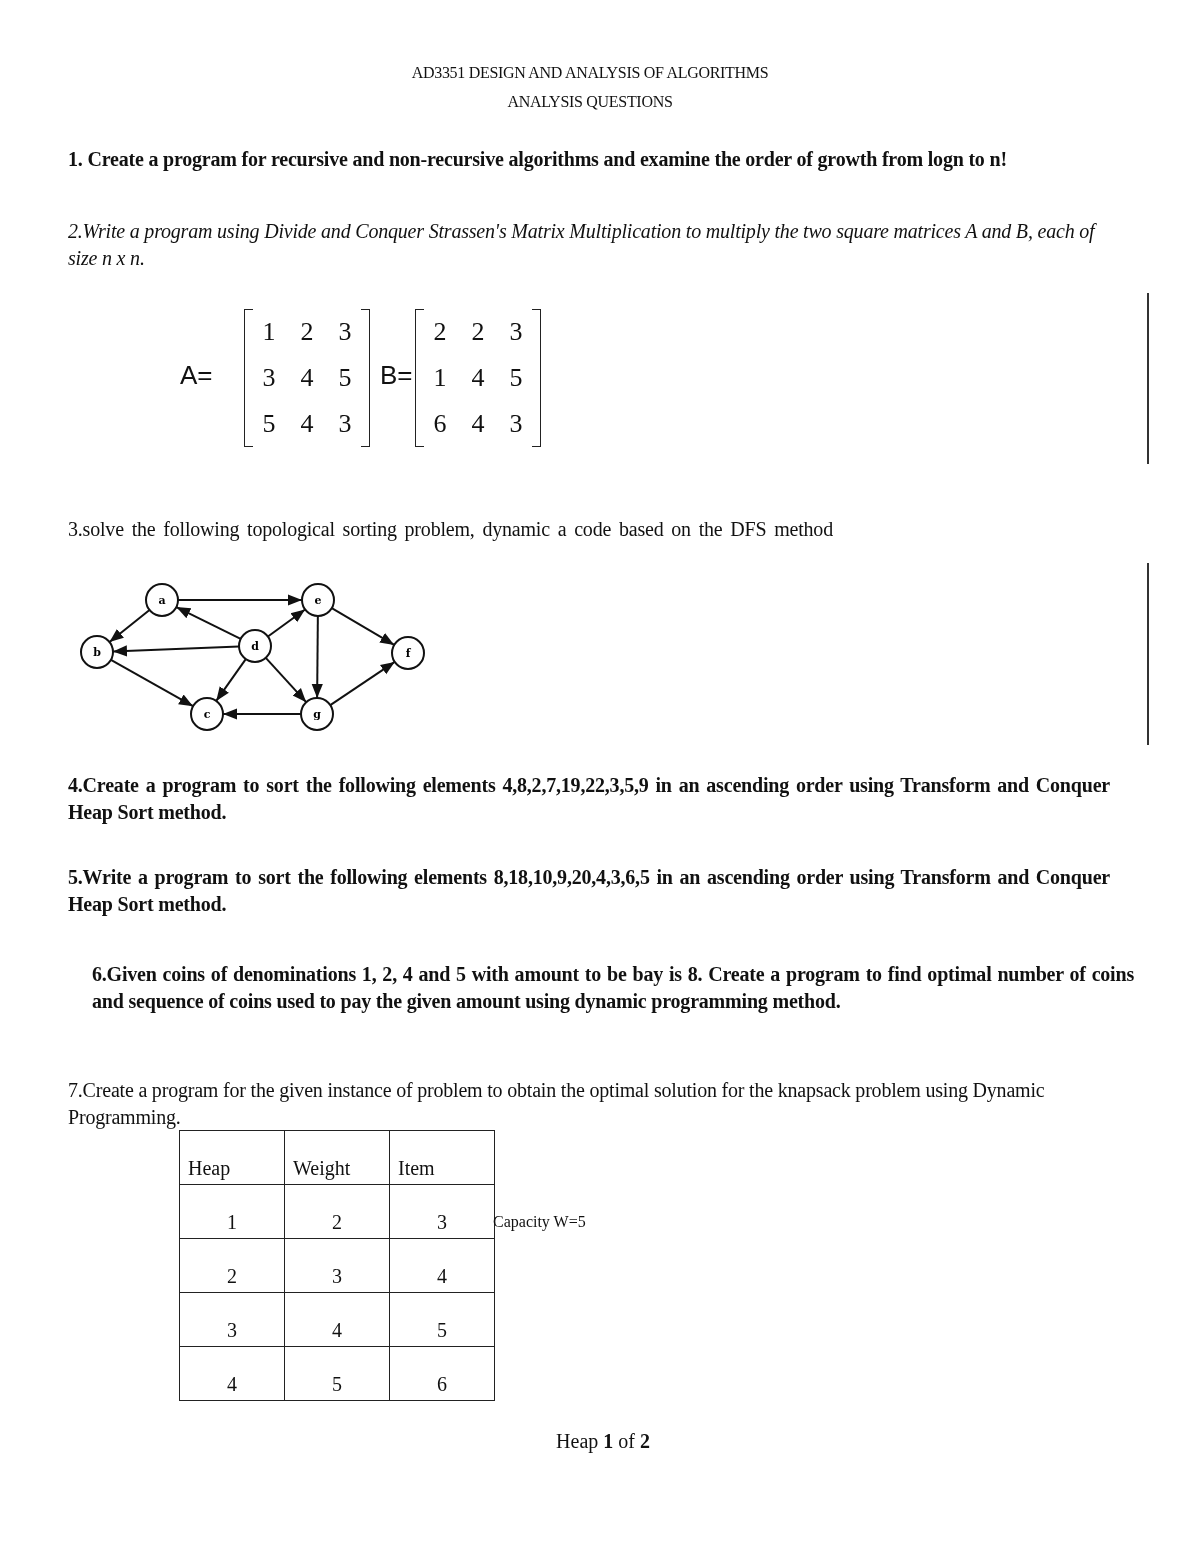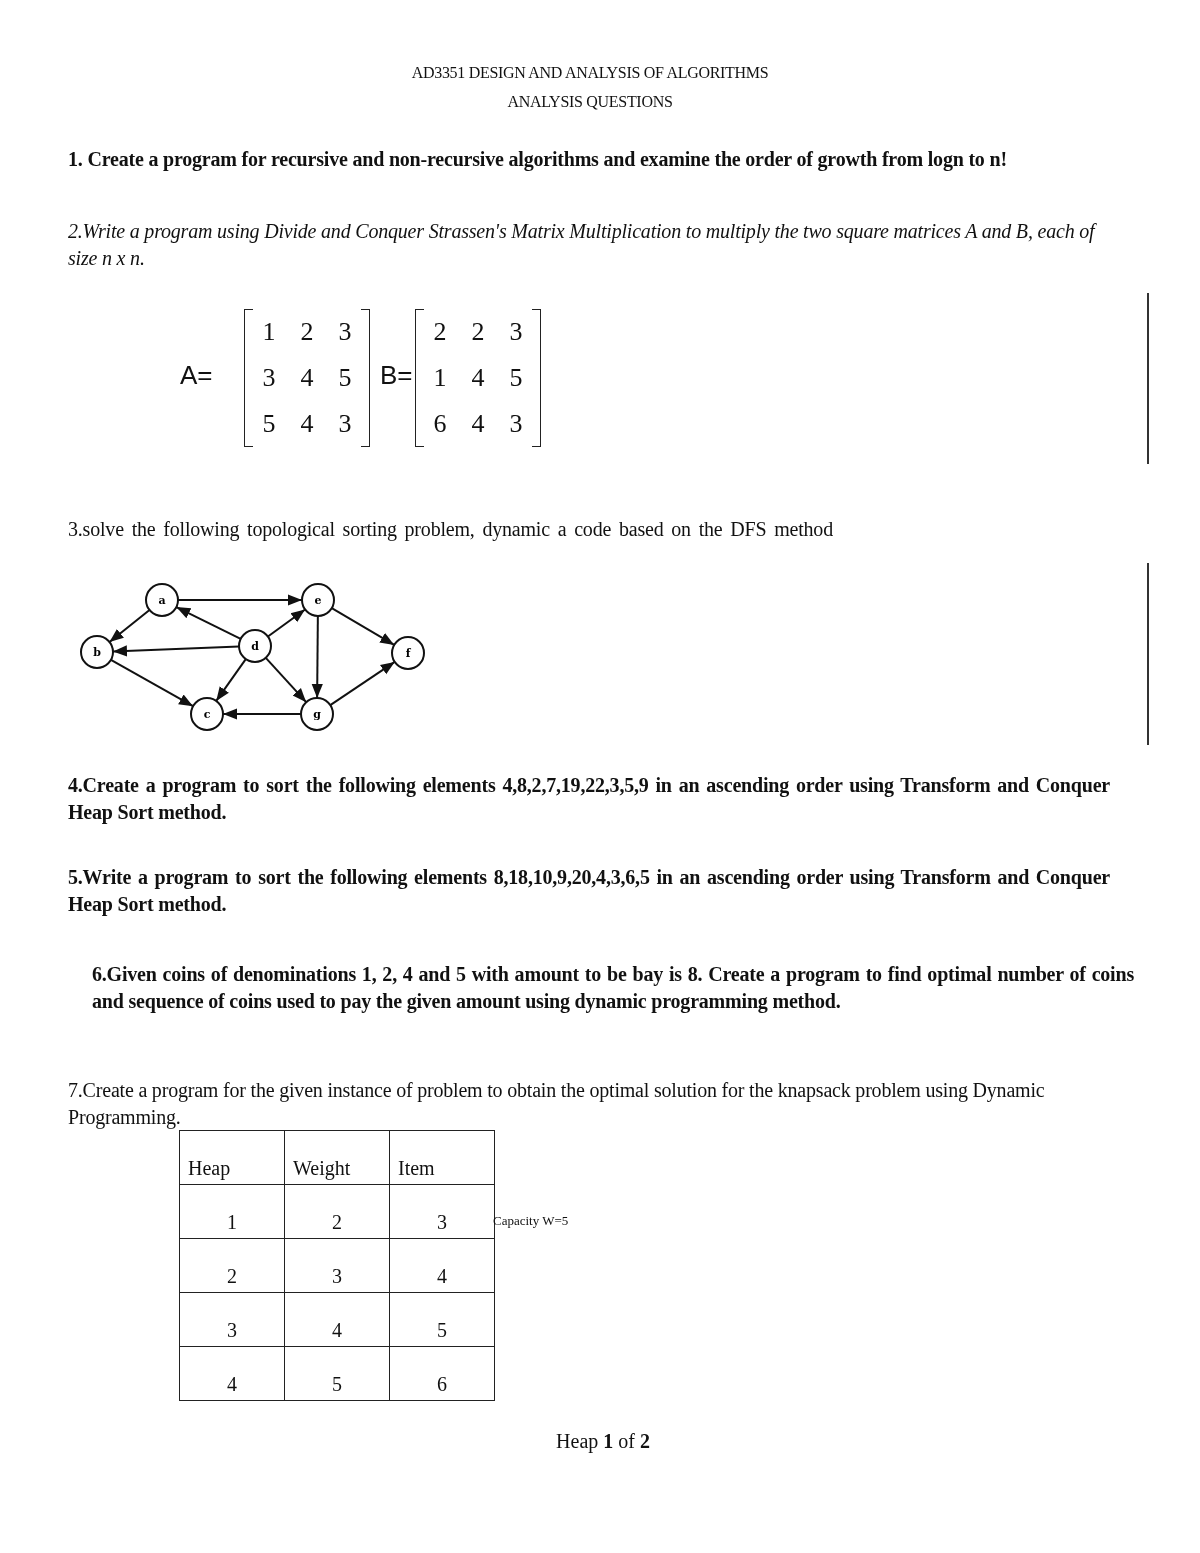--- a/index.html
+++ b/index.html
@@ -189,20 +189,20 @@
     <td>4</td>
     <td>5</td>
   </tr>
   <tr>
     <td>4</td>
     <td>5</td>
     <td>6</td>
   </tr>
 </tbody>
   </table>
-<div class="abs" style="left:493px; top:1213px; font-size:13px;">Capacity W=5</div>
+<div class="abs" style="left:493px; top:1213px; font-size:16px;">Capacity W=5</div>
 
 <div class="abs footer">
   <span>Heap</span>
   <b>1</b>
   <span>of</span>
   <b>2</b>
 </div>
 
 </body></html>

